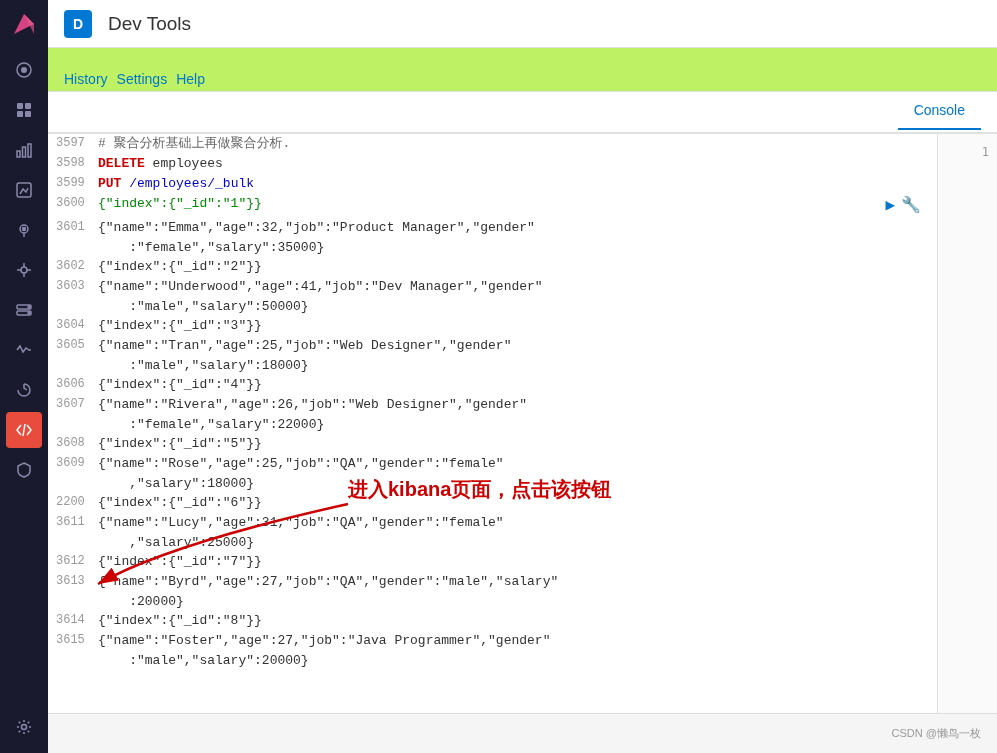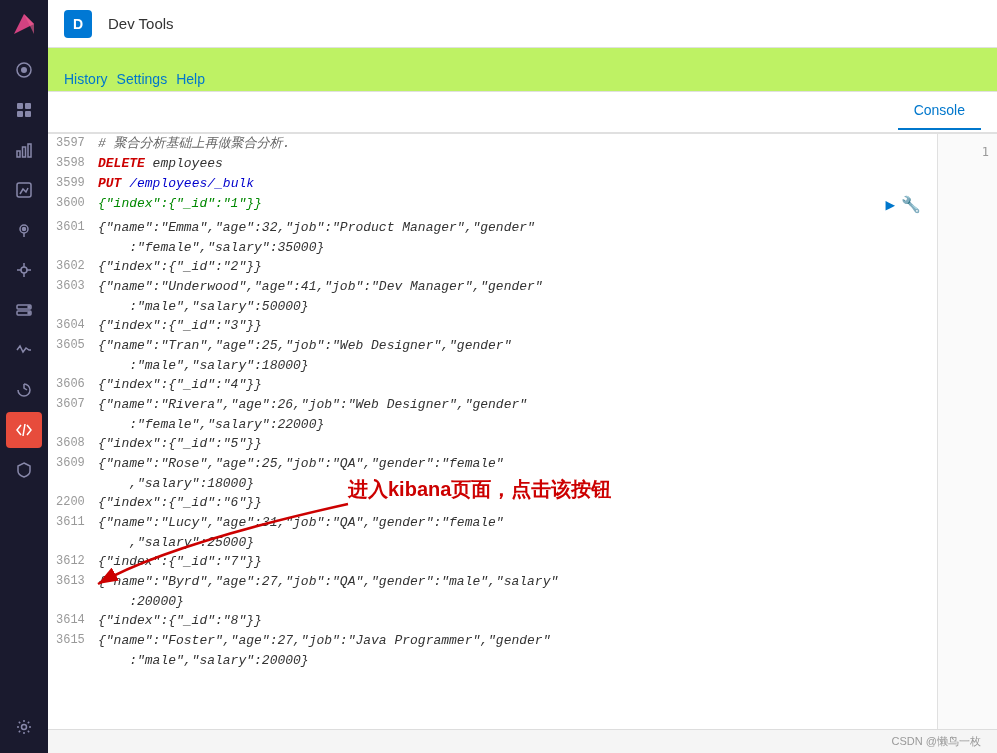--- a/index.html
+++ b/index.html
@@ -63,21 +63,21 @@
       border-radius: 4px;
       display: flex;
       align-items: center;
       justify-content: center;
       color: #fff;
       font-weight: bold;
       font-size: 14px;
       flex-shrink: 0;
     }
     .app-title {
-      font-size: 15px;
+      font-size: 19px;
       color: #333;
       font-weight: 500;
     }
 
     
     .navbar {
       height: 44px;
       background: #bef264;
       border-bottom: 1px solid #e0e0e0;
       display: flex;
@@ -158,21 +158,20 @@
       user-select: none;
       font-size: 12px;
       line-height: 1.5;
     }
 
     .line-content {
       flex: 1;
       white-space: pre-wrap;
       word-break: break-all;
       color: #333;
-      font-style: italic;
     }
 
     .kw-delete { color: #cc0000; font-weight: bold; }
     .kw-put { color: #cc0000; font-weight: bold; }
     .kw-string { color: #008800; }
     .kw-comment { color: #666; }
     .kw-path { color: #0000cc; }
 
     
     .action-icons {
@@ -202,21 +201,21 @@
     }
     .gutter-num {
       line-height: 1.5;
       padding: 1px 8px;
       width: 100%;
       text-align: right;
     }
 
     
     .footer {
-      height: 24px;
+      height: 40px;
       background: #f5f5f5;
       border-top: 1px solid #ddd;
       display: flex;
       align-items: center;
       justify-content: flex-end;
       padding: 0 16px;
       font-size: 11px;
       color: #999;
     }
 

